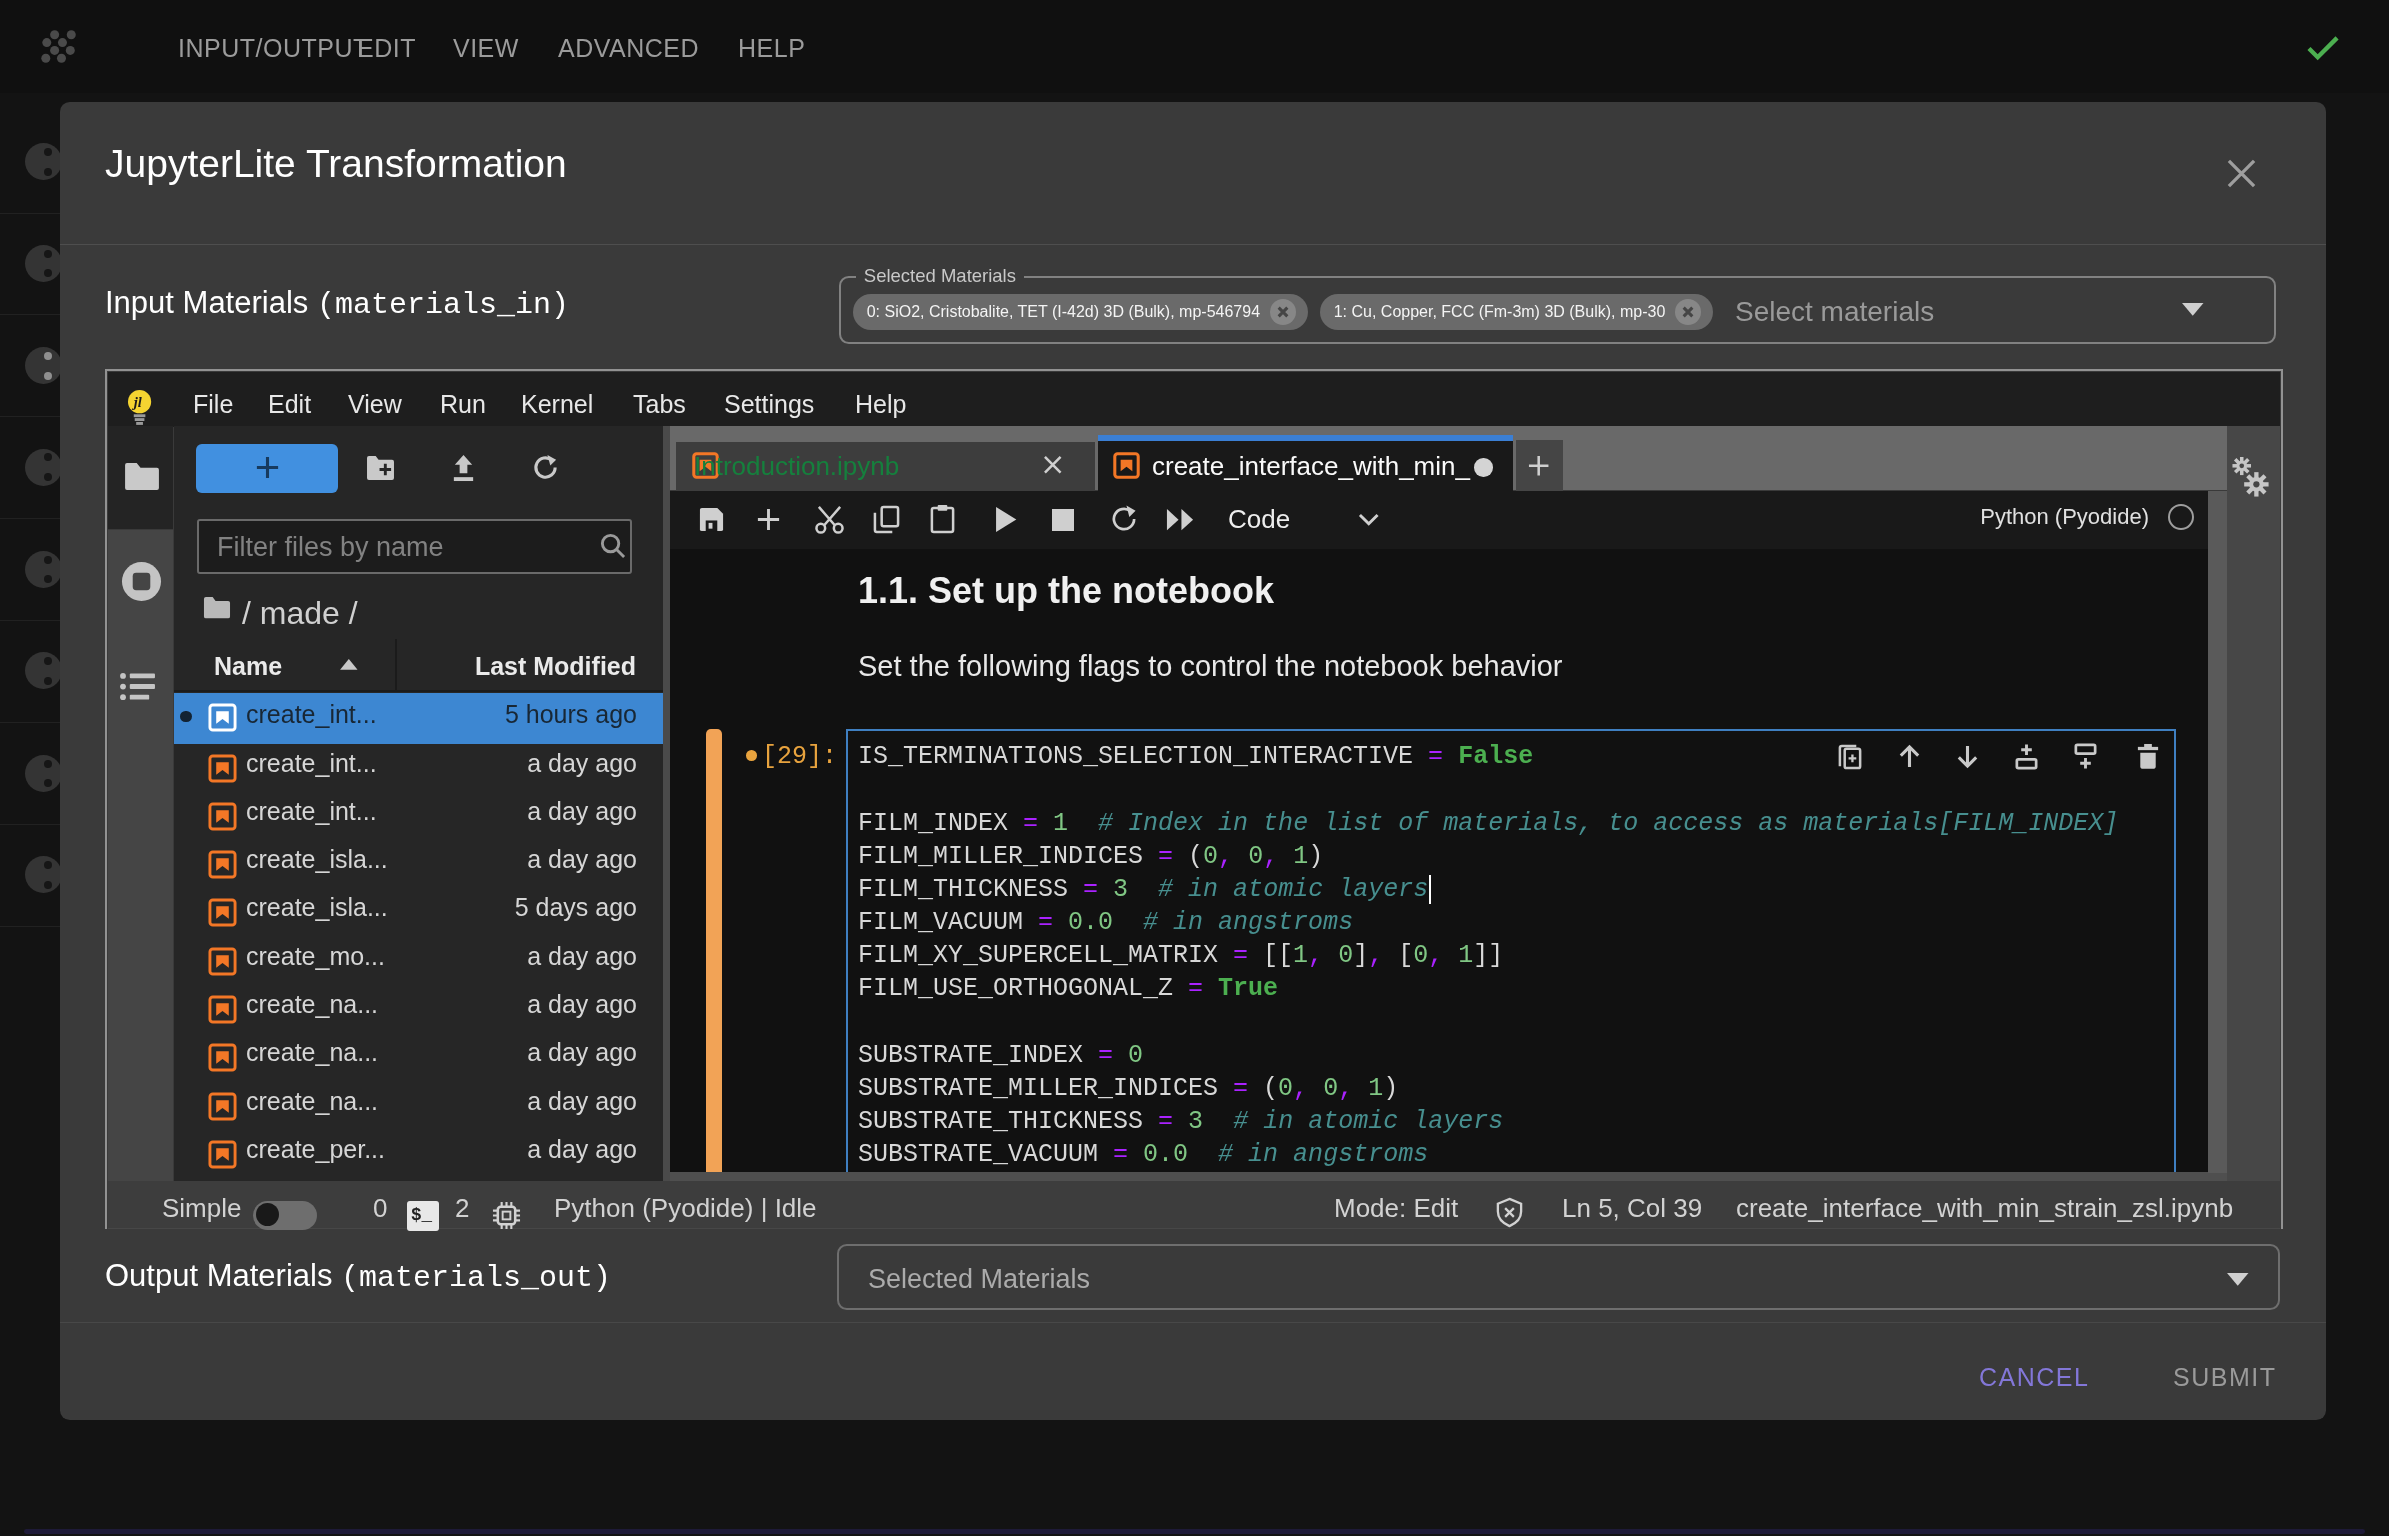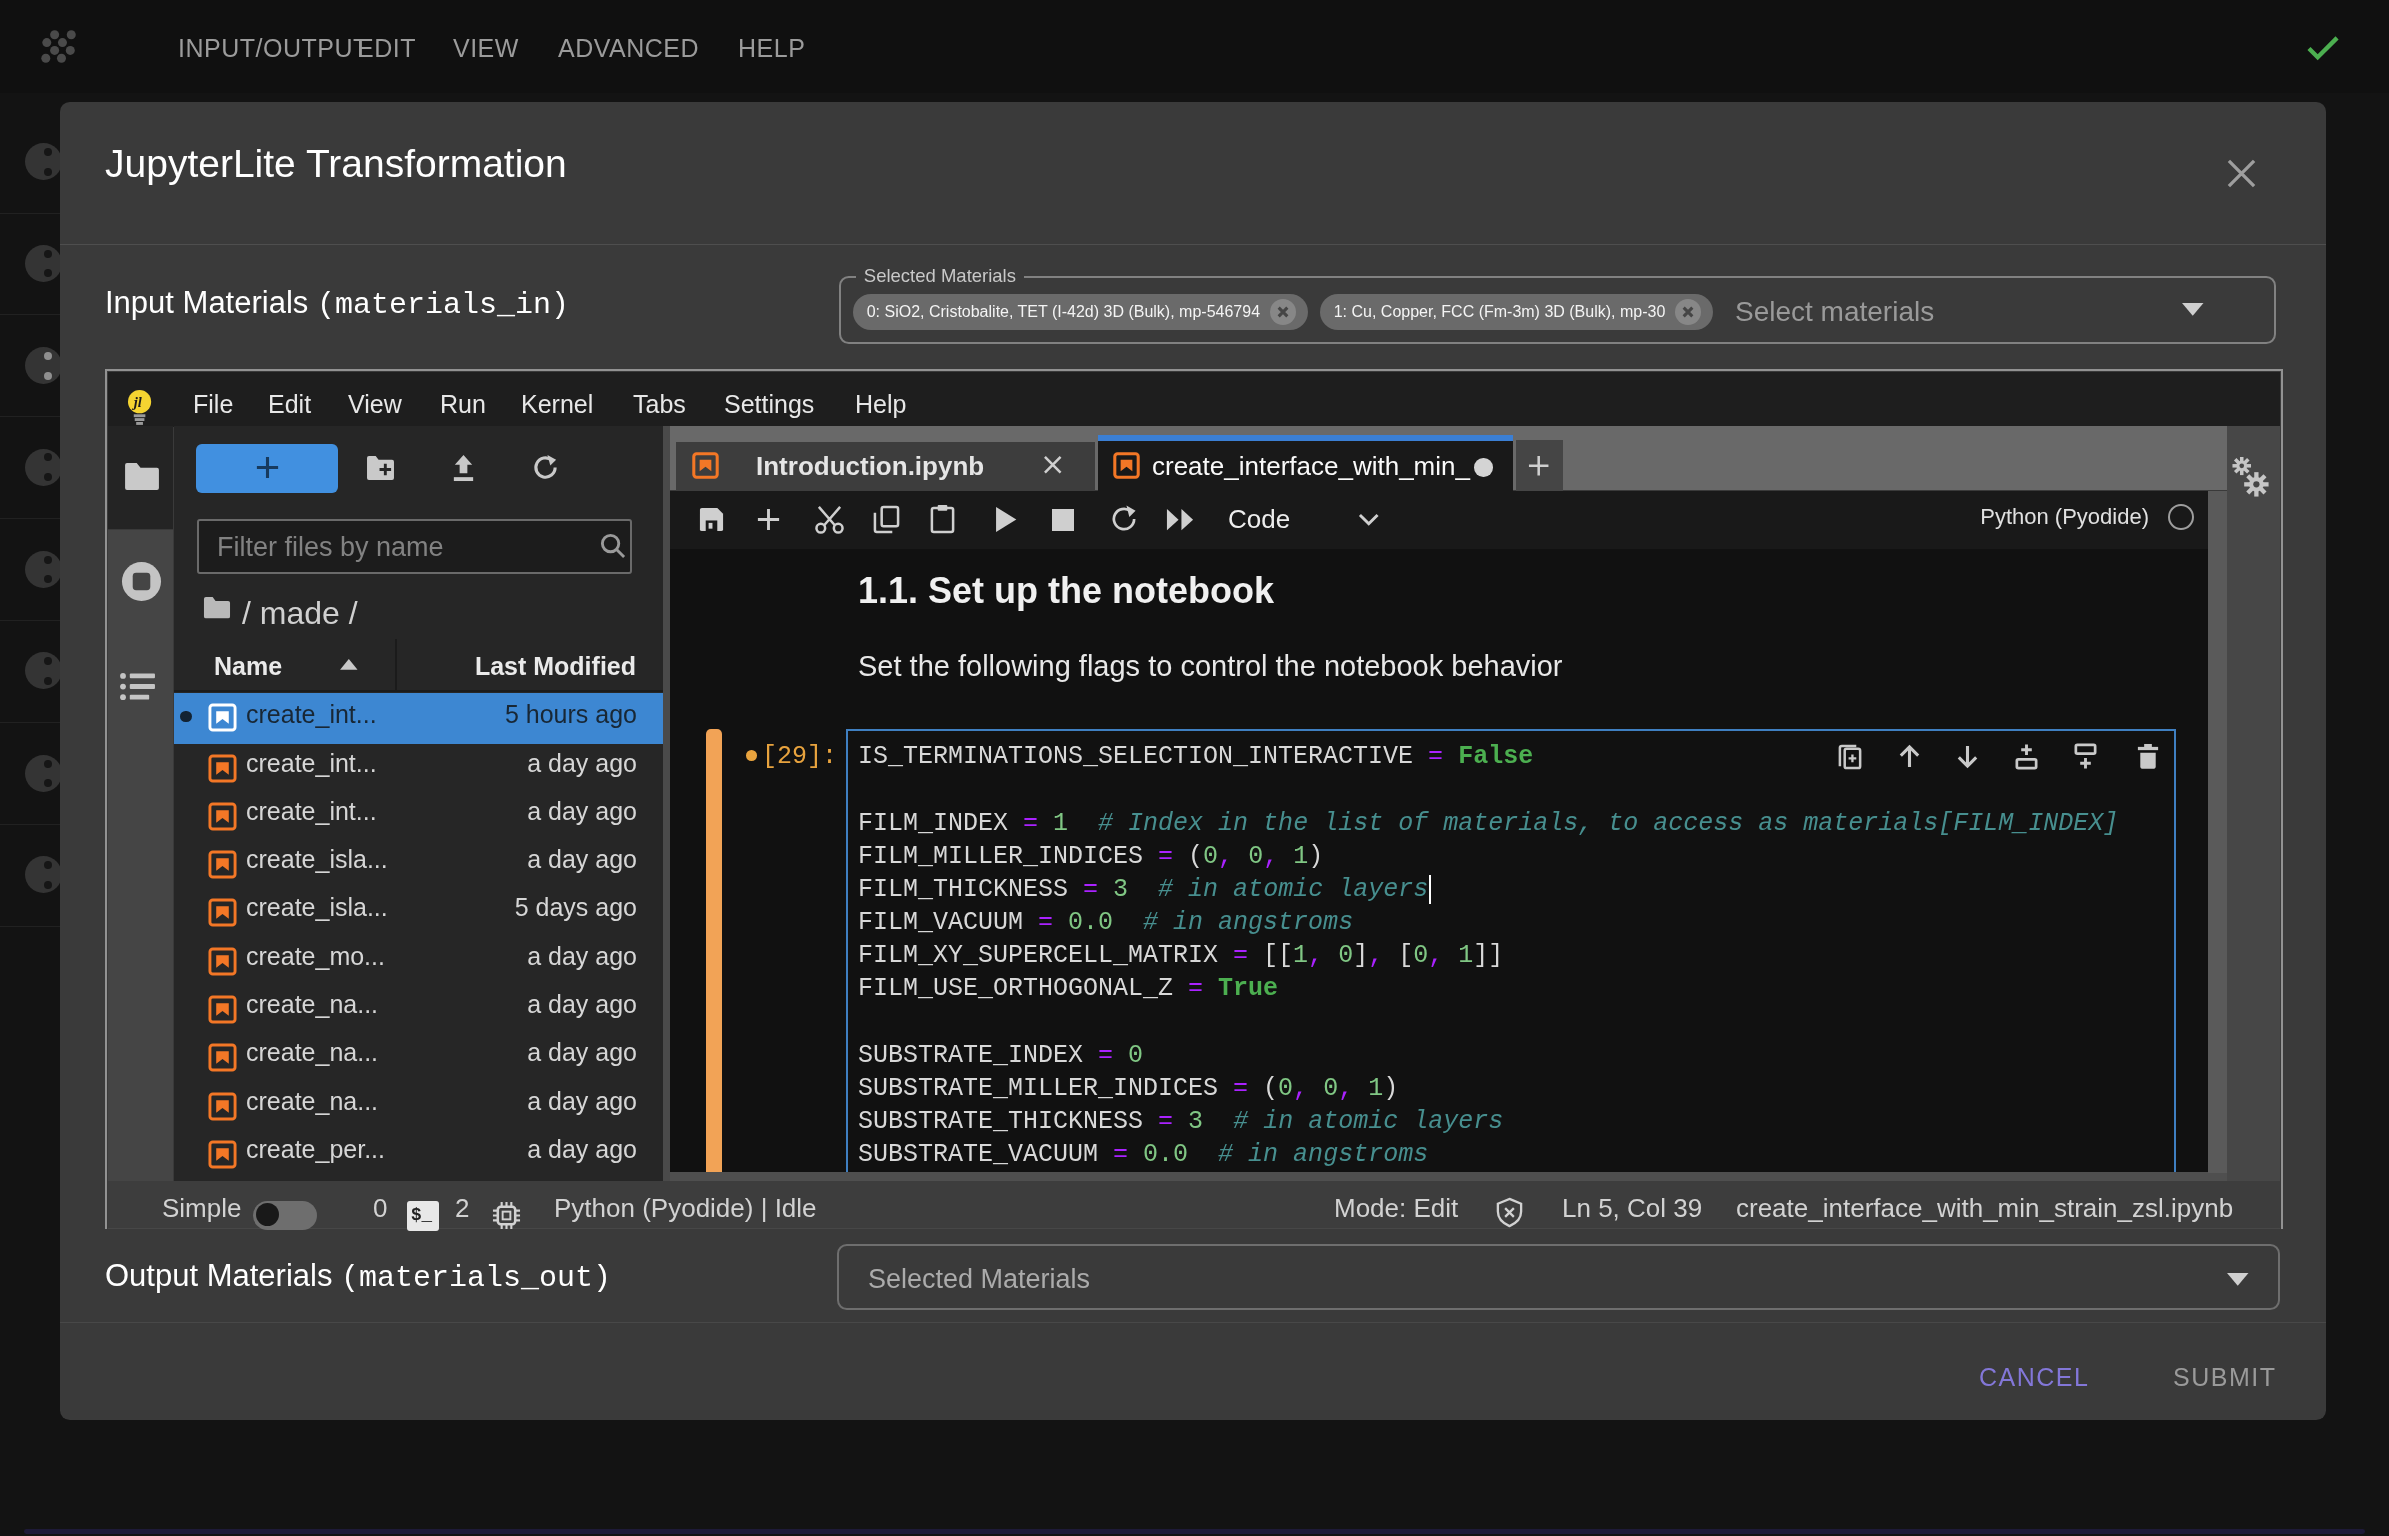--- a/index.html
+++ b/index.html
@@ -262,21 +262,21 @@
   </div>
 
 <div class="abs" style="left:663px;top:426px;width:6.8px;height:755px;background:#4a4a4a;"></div>
 
 <div class="abs" style="left:670px;top:426px;width:1557px;height:64px;background:#696969;"></div>
 <div class="abs" style="left:676px;top:442px;width:419px;height:49px;background:#3d3d3d;"></div>
 <svg class="abs" style="left:692px;top:452px;" width="27" height="27" viewBox="0 0 30 30">
     <rect x="2" y="2" width="26" height="26" rx="3" fill="none" stroke="#f37726" stroke-width="3.4"></rect>
     <path d="M8.5 8.5 H21.5 V21.5 L15 16.5 L8.5 21.5 Z" fill="#f37726"></path>
   </svg>
-<div class="abs" style="left:756px;top:451px;font-size:26px;color:#e5e5e5;font-weight:bold;">Introduction.ipynb</div>
+<div class="abs" style="left:694px;top:451px;font-size:26px;color:#15803d;">Introduction.ipynb</div>
 <svg class="abs" style="left:1042px;top:454px;" width="21.5" height="21.5" viewBox="0 0 22 22">
     <path d="M3 3 L19 19 M19 3 L3 19" stroke="#d0d0d0" stroke-width="2.6"></path>
   </svg>
 <div class="abs" style="left:1098px;top:435px;width:415px;height:5.9px;background:#3b7fd4;"></div>
 <div class="abs" style="left:1098px;top:441px;width:415px;height:50px;background:#191919;"></div>
 <svg class="abs" style="left:1113px;top:452px;" width="27" height="27" viewBox="0 0 30 30">
     <rect x="2" y="2" width="26" height="26" rx="3" fill="none" stroke="#f37726" stroke-width="3.4"></rect>
     <path d="M8.5 8.5 H21.5 V21.5 L15 16.5 L8.5 21.5 Z" fill="#f37726"></path>
   </svg>
 <div class="abs" style="left:1152px;top:451px;font-size:26px;color:#fafafa;">create_interface_with_min_</div>

